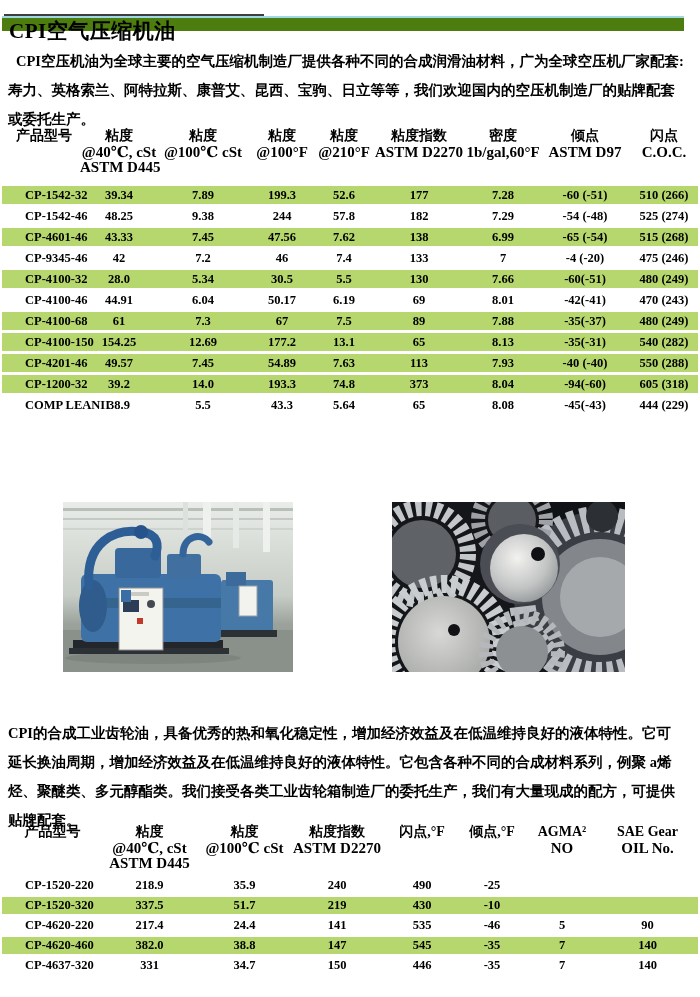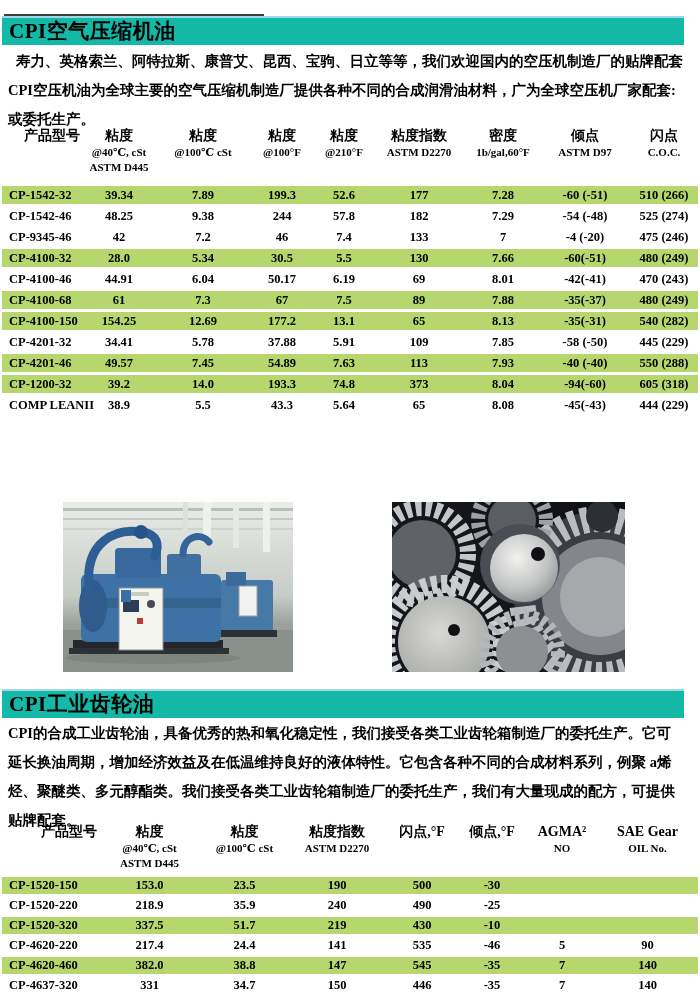--- a/index.html
+++ b/index.html
@@ -2,61 +2,61 @@
 <html><head>
 <meta charset="utf-8">
 <style>
   html,body { margin:0; padding:0; background:#ffffff; }
   .page {
     position:relative; width:700px; height:997px; background:#fff;
     font-family:"Liberation Serif","DejaVu Serif",serif; font-weight:bold; color:#000;
     overflow:hidden;
   }
   .dark-line { position:absolute; left:4px; top:14px; width:260px; height:2px; background:#3e3e3e; }
-  .bar { position:absolute; left:2px; width:682px; height:29px; background:#14b8a6; box-shadow:inset 0 2px 0 #9fd9e6; }
+  .bar { position:absolute; left:2px; width:682px; height:15px; background:#4d7c0f; box-shadow:inset 0 2px 0 #9fd9e6; }
   #bar1 { top:16px; }
   #bar2 { top:689px; }
   .bar-title { font-size:21px; line-height:30px; padding-left:7px; letter-spacing:0.5px; white-space:nowrap; }
   .intro { position:absolute; left:8px; width:687px; font-size:14.5px; line-height:29px; }
   .intro .line { white-space:nowrap; }
   #intro1 { top:47px; }
   #intro1 .line:first-child { text-indent:8px; }
   #intro2 { top:719px; }
   table.tbl { position:absolute; left:2px; width:696px; border-collapse:collapse; table-layout:fixed; }
   #table1 { top:124px; }
   #table2 { top:820px; }
   .tbl th, .tbl td { padding:0; text-align:center; font-weight:bold; white-space:nowrap; }
   .tbl th { vertical-align:top; padding-top:3px; }
   .tbl thead .h1 { font-size:14px; line-height:18px; }
-  .tbl thead .h2 { font-size:11px; line-height:15px; }
-  .tbl th.c0 { text-align:right; padding-left:6px; }
+  .tbl thead .h2 { font-size:15px; line-height:15px; }
+  .tbl th.c0 { text-align:center; padding-left:6px; }
   #table1 thead tr { height:62px; }
   #table2 thead tr { height:57px; }
   .tbl tbody td { font-size:12.5px; height:18px; line-height:18px; border-bottom:3px solid #fff; }
   #table2 tbody td { height:17px; line-height:17px; }
-  .tbl tbody td.c0 { text-align:left; padding-left:7px; }
+  .tbl tbody td.c0 { text-align:left; padding-left:23px; }
   .tbl tbody tr.alt { background:#b5d76d; }
   .photo { position:absolute; top:502px; font-size:0; }
   #photo-left { left:63px; }
   #photo-right { left:392px; }
 </style>
 </head>
 <body>
 
 <div class="page">
 
   <div class="dark-line"></div>
 
   <div class="bar" id="bar1">
     <div class="bar-title">CPI空气压缩机油</div>
   </div>
 
   <div class="intro" id="intro1">
+      <div class="line">CPI空压机油为全球主要的空气压缩机制造厂提供各种不同的合成润滑油材料，广为全球空压机厂家配套:</div>
       <div class="line">寿力、英格索兰、阿特拉斯、康普艾、昆西、宝驹、日立等等，我们欢迎国内的空压机制造厂的贴牌配套</div>
-      <div class="line">CPI空压机油为全球主要的空气压缩机制造厂提供各种不同的合成润滑油材料，广为全球空压机厂家配套:</div>
       <div class="line">或委托生产。</div>
     </div>
 
   <table class="tbl" id="table1">
     <colgroup>
       <col style="width:78px">
         <col style="width:78px">
         <col style="width:90px">
       <col style="width:68px">
         <col style="width:56px">
@@ -121,20 +121,31 @@
           <td class="c0">CP-1542-46</td>
           <td>48.25</td>
           <td>9.38</td>
           <td>244</td>
           <td>57.8</td>
           <td>182</td>
           <td>7.29</td>
           <td>-54 (-48)</td>
           <td>525 (274)</td>
         </tr>
+        <tr class="alt">
+          <td class="c0">CP-4601-46</td>
+          <td>43.33</td>
+          <td>7.45</td>
+          <td>47.56</td>
+          <td>7.62</td>
+          <td>138</td>
+          <td>6.99</td>
+          <td>-65 (-54)</td>
+          <td>515 (268)</td>
+        </tr>
         <tr>
           <td class="c0">CP-9345-46</td>
           <td>42</td>
           <td>7.2</td>
           <td>46</td>
           <td>7.4</td>
           <td>133</td>
           <td>7</td>
           <td>-4 (-20)</td>
           <td>475 (246)</td>
@@ -175,31 +186,20 @@
         <tr class="alt">
           <td class="c0">CP-4100-150</td>
           <td>154.25</td>
           <td>12.69</td>
           <td>177.2</td>
           <td>13.1</td>
           <td>65</td>
           <td>8.13</td>
           <td>-35(-31)</td>
           <td>540 (282)</td>
-        </tr>
-        <tr>
-          <td class="c0">CP-4201-32</td>
-          <td>34.41</td>
-          <td>5.78</td>
-          <td>37.88</td>
-          <td>5.91</td>
-          <td>109</td>
-          <td>7.85</td>
-          <td>-58 (-50)</td>
-          <td>445 (229)</td>
         </tr>
         <tr class="alt">
           <td class="c0">CP-4201-46</td>
           <td>49.57</td>
           <td>7.45</td>
           <td>54.89</td>
           <td>7.63</td>
           <td>113</td>
           <td>7.93</td>
           <td>-40 (-40)</td>
@@ -303,26 +303,23 @@
       <circle cx="30" cy="52" r="34" fill="#5f6368"></circle>
       <circle cx="52" cy="140" r="58" fill="none" stroke="#c9cdd0" stroke-width="18" stroke-dasharray="6 4"></circle>
       <circle cx="52" cy="140" r="46" fill="url(#face)"></circle>
       <circle cx="62" cy="128" r="6" fill="#101216"></circle>
       <circle cx="130" cy="150" r="36" fill="none" stroke="#b4b8bb" stroke-width="14" stroke-dasharray="5 4"></circle>
       <circle cx="130" cy="150" r="26" fill="#8d9093"></circle>
       <circle cx="210" cy="14" r="16" fill="#2c2f34"></circle>
     </svg>
   </div>
 
-  <div class="bar" id="bar2">
-    <div class="bar-title">CPI工业齿轮油</div>
-  </div>
 
   <div class="intro" id="intro2">
-      <div class="line">CPI的合成工业齿轮油，具备优秀的热和氧化稳定性，我们接受各类工业齿轮箱制造厂的委托生产。它可</div>
+      <div class="line">CPI的合成工业齿轮油，具备优秀的热和氧化稳定性，增加经济效益及在低温维持良好的液体特性。它可</div>
       <div class="line">延长换油周期，增加经济效益及在低温维持良好的液体特性。它包含各种不同的合成材料系列，例聚 a烯</div>
       <div class="line">烃、聚醚类、多元醇酯类。我们接受各类工业齿轮箱制造厂的委托生产，我们有大量现成的配方，可提供</div>
       <div class="line">贴牌配套。</div>
     </div>
 
   <table class="tbl" id="table2">
     <colgroup>
       <col style="width:95px">
         <col style="width:105px">
         <col style="width:85px">
@@ -360,30 +357,20 @@
             <div class="h1">AGMA²</div>
             <div class="h2">NO</div>
           </th>
           <th>
             <div class="h1">SAE Gear</div>
             <div class="h2">OIL No.</div>
           </th>
         </tr>
     </thead>
     <tbody>
-        <tr class="alt">
-          <td class="c0">CP-1520-150</td>
-          <td>153.0</td>
-          <td>23.5</td>
-          <td>190</td>
-          <td>500</td>
-          <td>-30</td>
-          <td></td>
-          <td></td>
-        </tr>
         <tr>
           <td class="c0">CP-1520-220</td>
           <td>218.9</td>
           <td>35.9</td>
           <td>240</td>
           <td>490</td>
           <td>-25</td>
           <td></td>
           <td></td>
         </tr>

